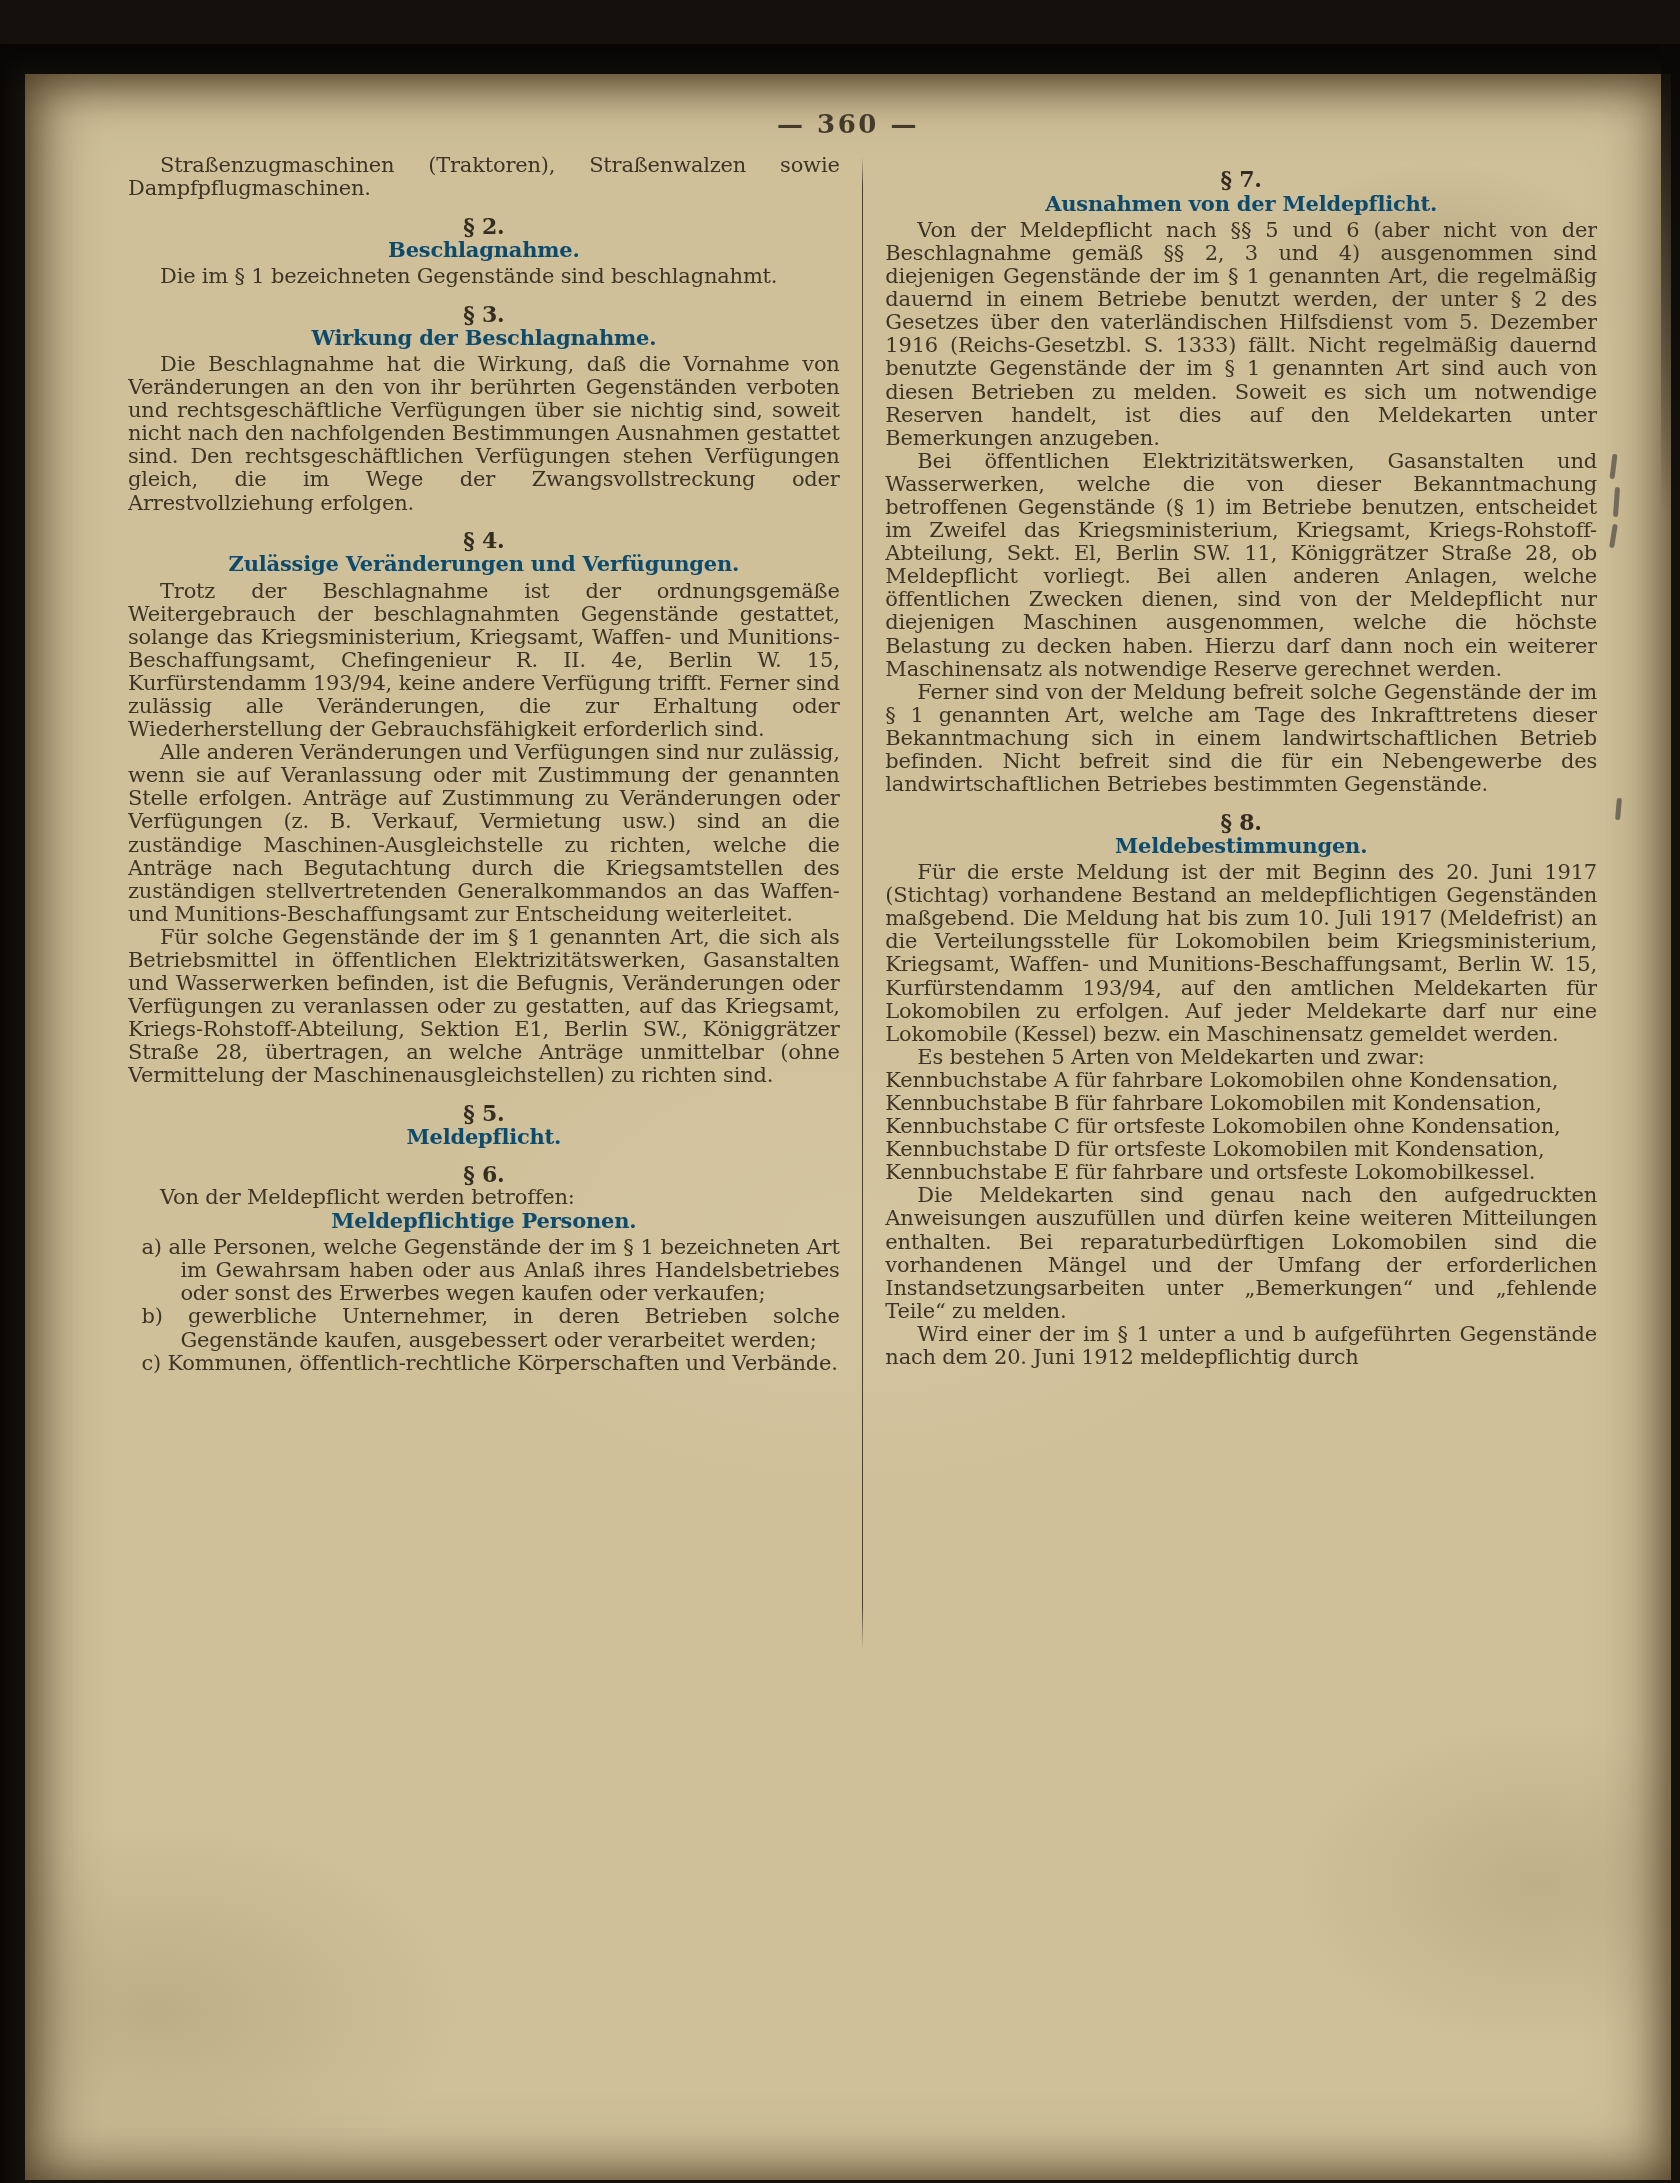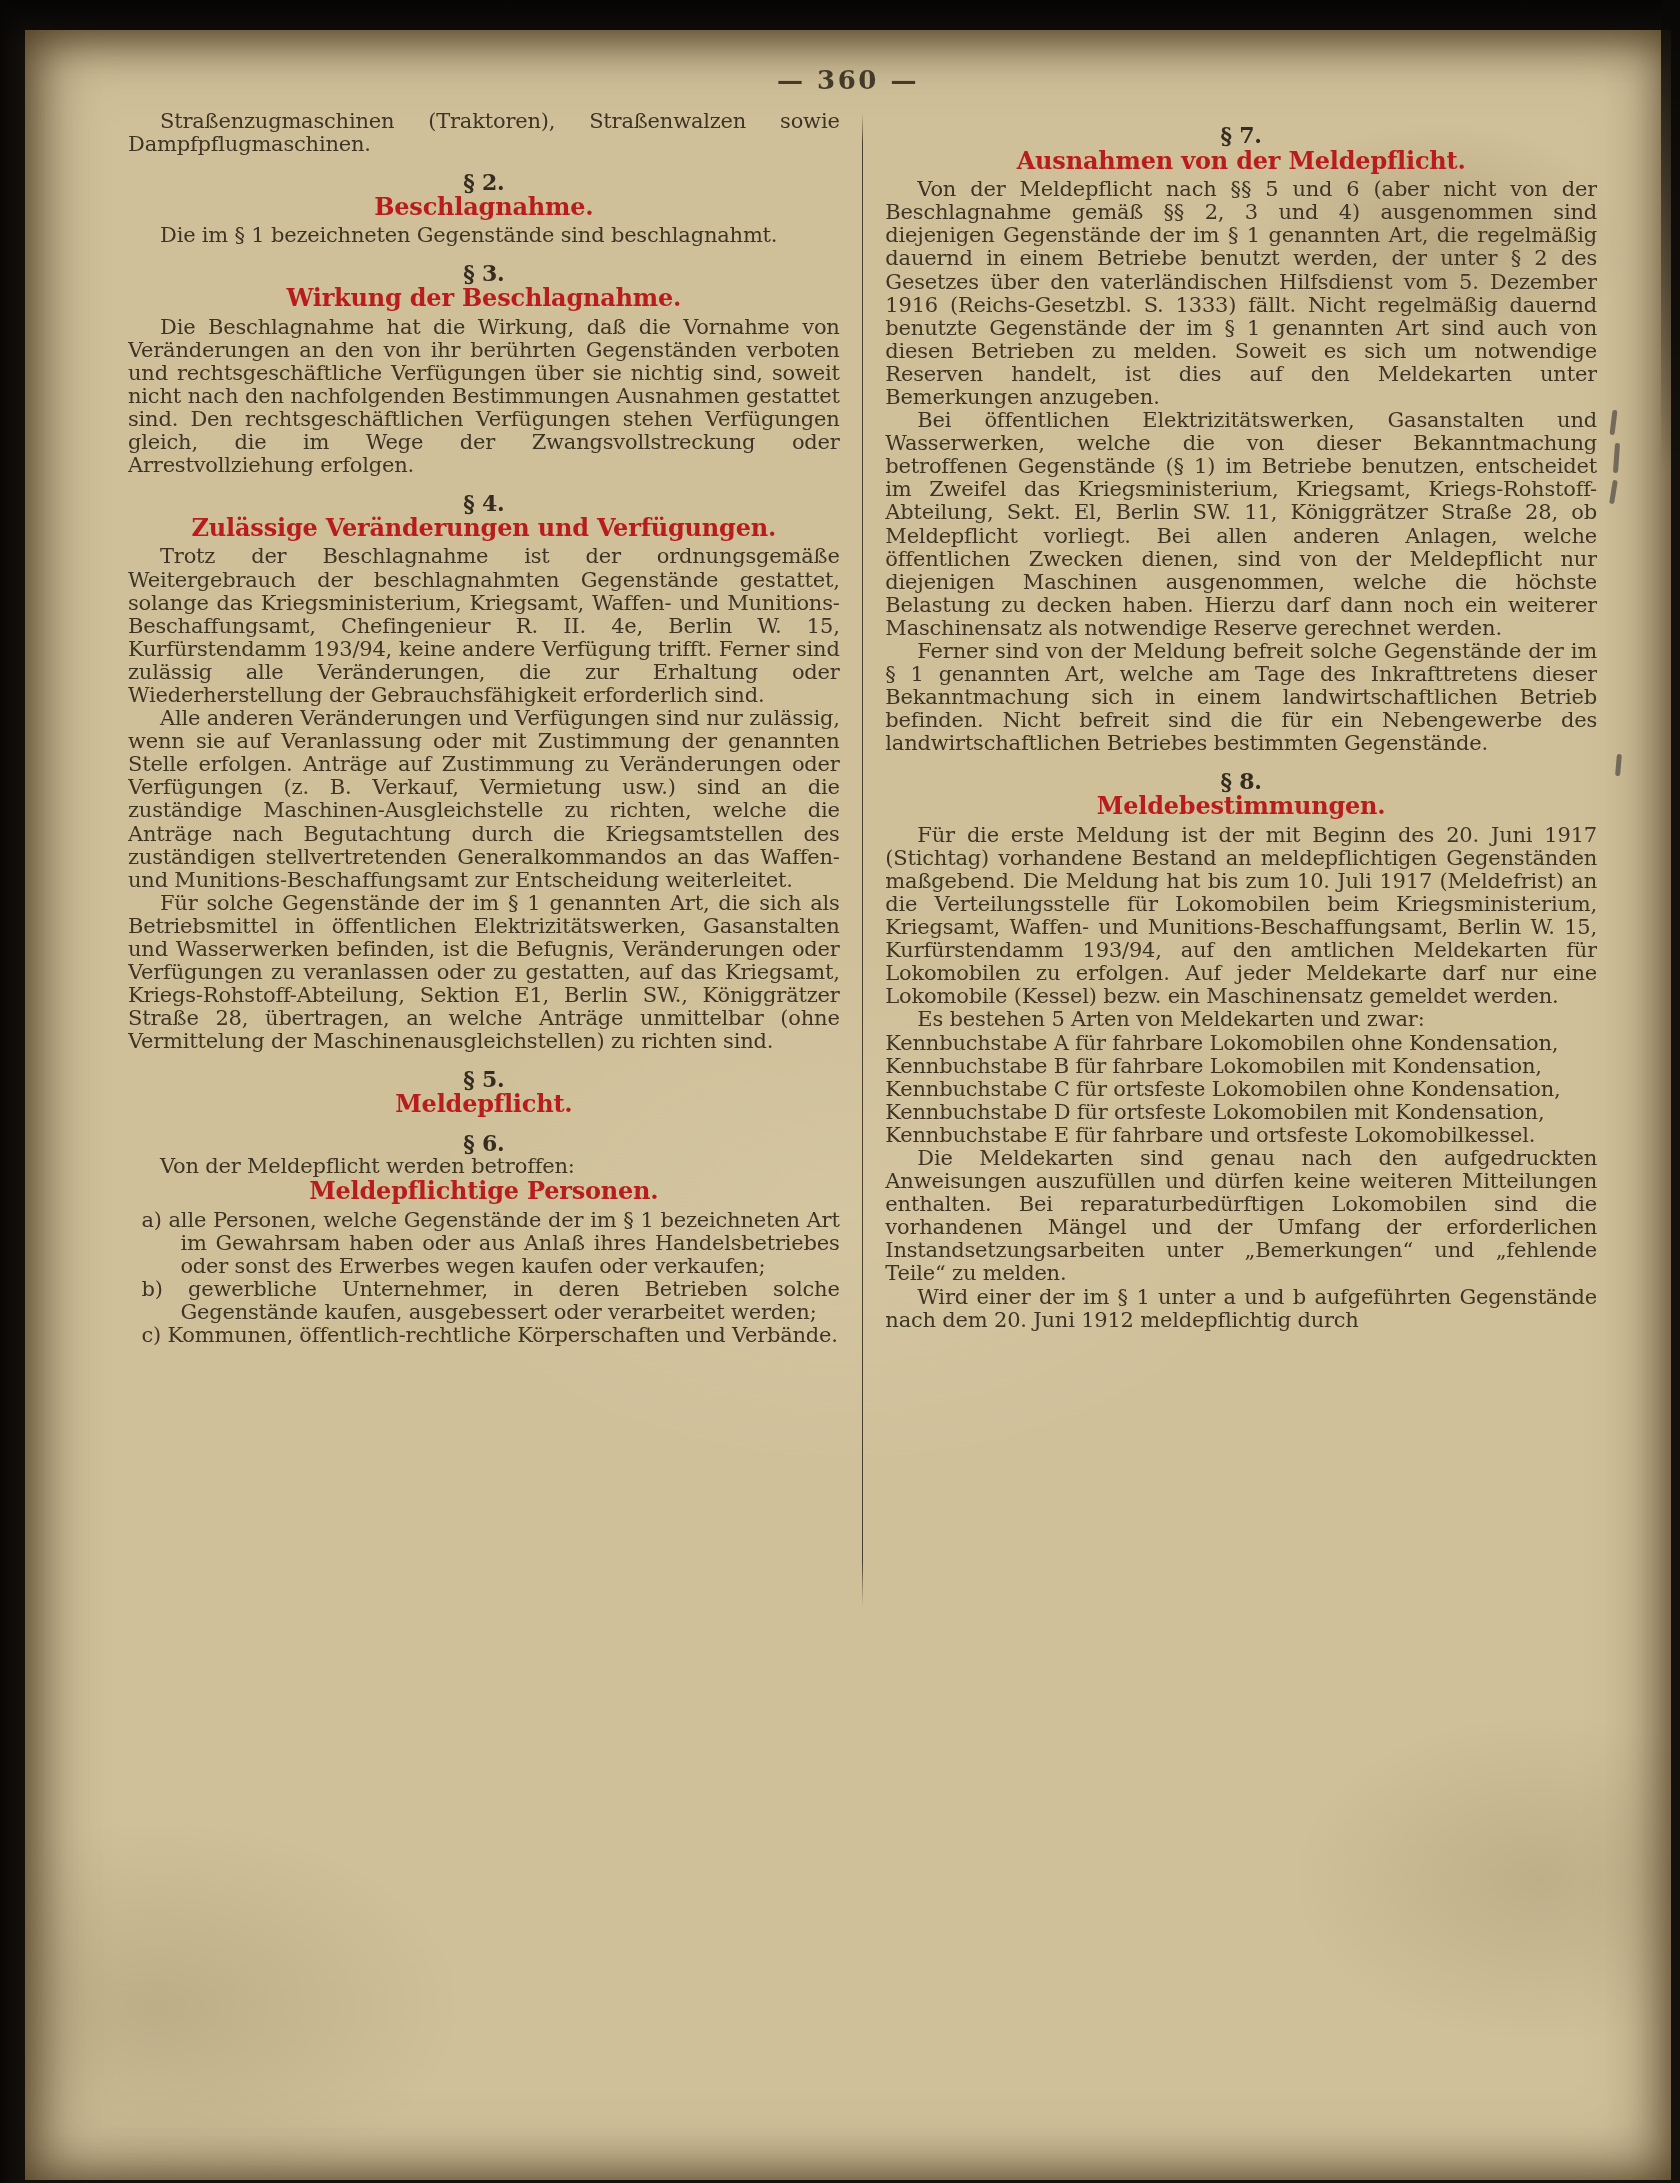--- a/index.html
+++ b/index.html
@@ -7,21 +7,21 @@
     --paper:#cfc09a;
     --ink:#3e3425;
     --rule:#4a3f2e;
   }
   html,body{margin:0;padding:0;}
   body{
     width:1681px;height:2183px;position:relative;overflow:hidden;
     background:var(--backdrop);
     font-family:"DejaVu Serif", serif;
   }
-  .scan{position:absolute;inset:0;}
+  .scan{position:absolute;inset:0;margin-top:44px;}
   
   .scan::before{
     content:"";position:absolute;left:0;top:0;right:0;height:50px;
     background:linear-gradient(#060504,#14100c);
   }
   .paper{
     position:absolute;left:25px;top:30px;right:10px;bottom:3.4px;
     background-color:var(--paper);
     box-shadow:
       inset 0 0 80px rgba(92,72,40,.42),
@@ -59,21 +59,21 @@
   .col{
     flex:1;color:var(--ink);
     font-size:21px;line-height:1.1;text-align:justify;
     letter-spacing:-0.2px;
   }
   .divider{width:1.7px;margin:3.4px 22px 0;background:linear-gradient(rgba(74,63,46,0), var(--rule) 2%, var(--rule) 97%, rgba(74,63,46,0));}
   .block{margin:0;}
   .lead{font-weight:bold;text-indent:29px;}
   .para{text-indent:32px;}
   .mark{text-align:center;font-weight:bold;text-indent:0;margin-top:13.4px;font-size:22px;color:#362d20;}
-  .heading{text-align:center;font-weight:bold;text-indent:0;margin-bottom:4.2px;font-size:24px;color:#b91c1c;}
+  .heading{text-align:center;font-weight:bold;text-indent:0;margin-bottom:4.2px;font-size:21px;color:#0c4a6e;}
   .list{margin-left:13.4px;padding-left:39px;text-indent:-39px;}
   .hang{padding-left:39px;text-indent:-39px;}
   
   .ink-mark{position:absolute;background:#45403a;border-radius:2.5px;opacity:.65;}
   .m1{right:55px;top:380px;width:5px;height:25px;transform:rotate(7deg);}
   .m2{right:52px;top:413px;width:5px;height:30px;transform:rotate(4deg);}
   .m3{right:55px;top:450px;width:5px;height:23.5px;transform:rotate(9deg);}
   .m4{right:50px;top:724px;width:5px;height:22px;transform:rotate(5deg);}
 </style>
 </head>

